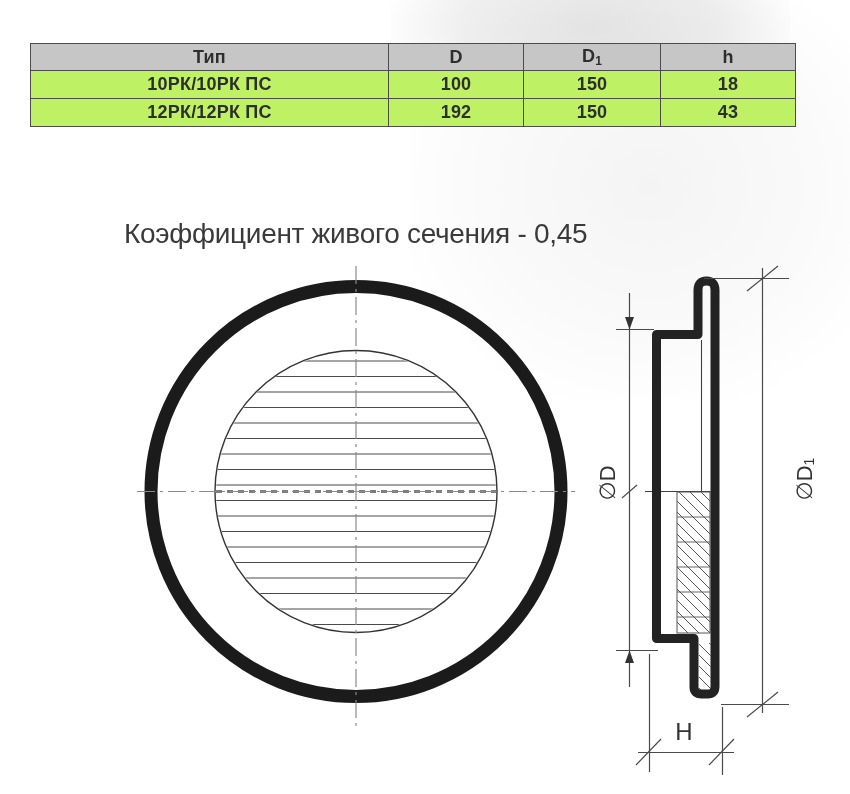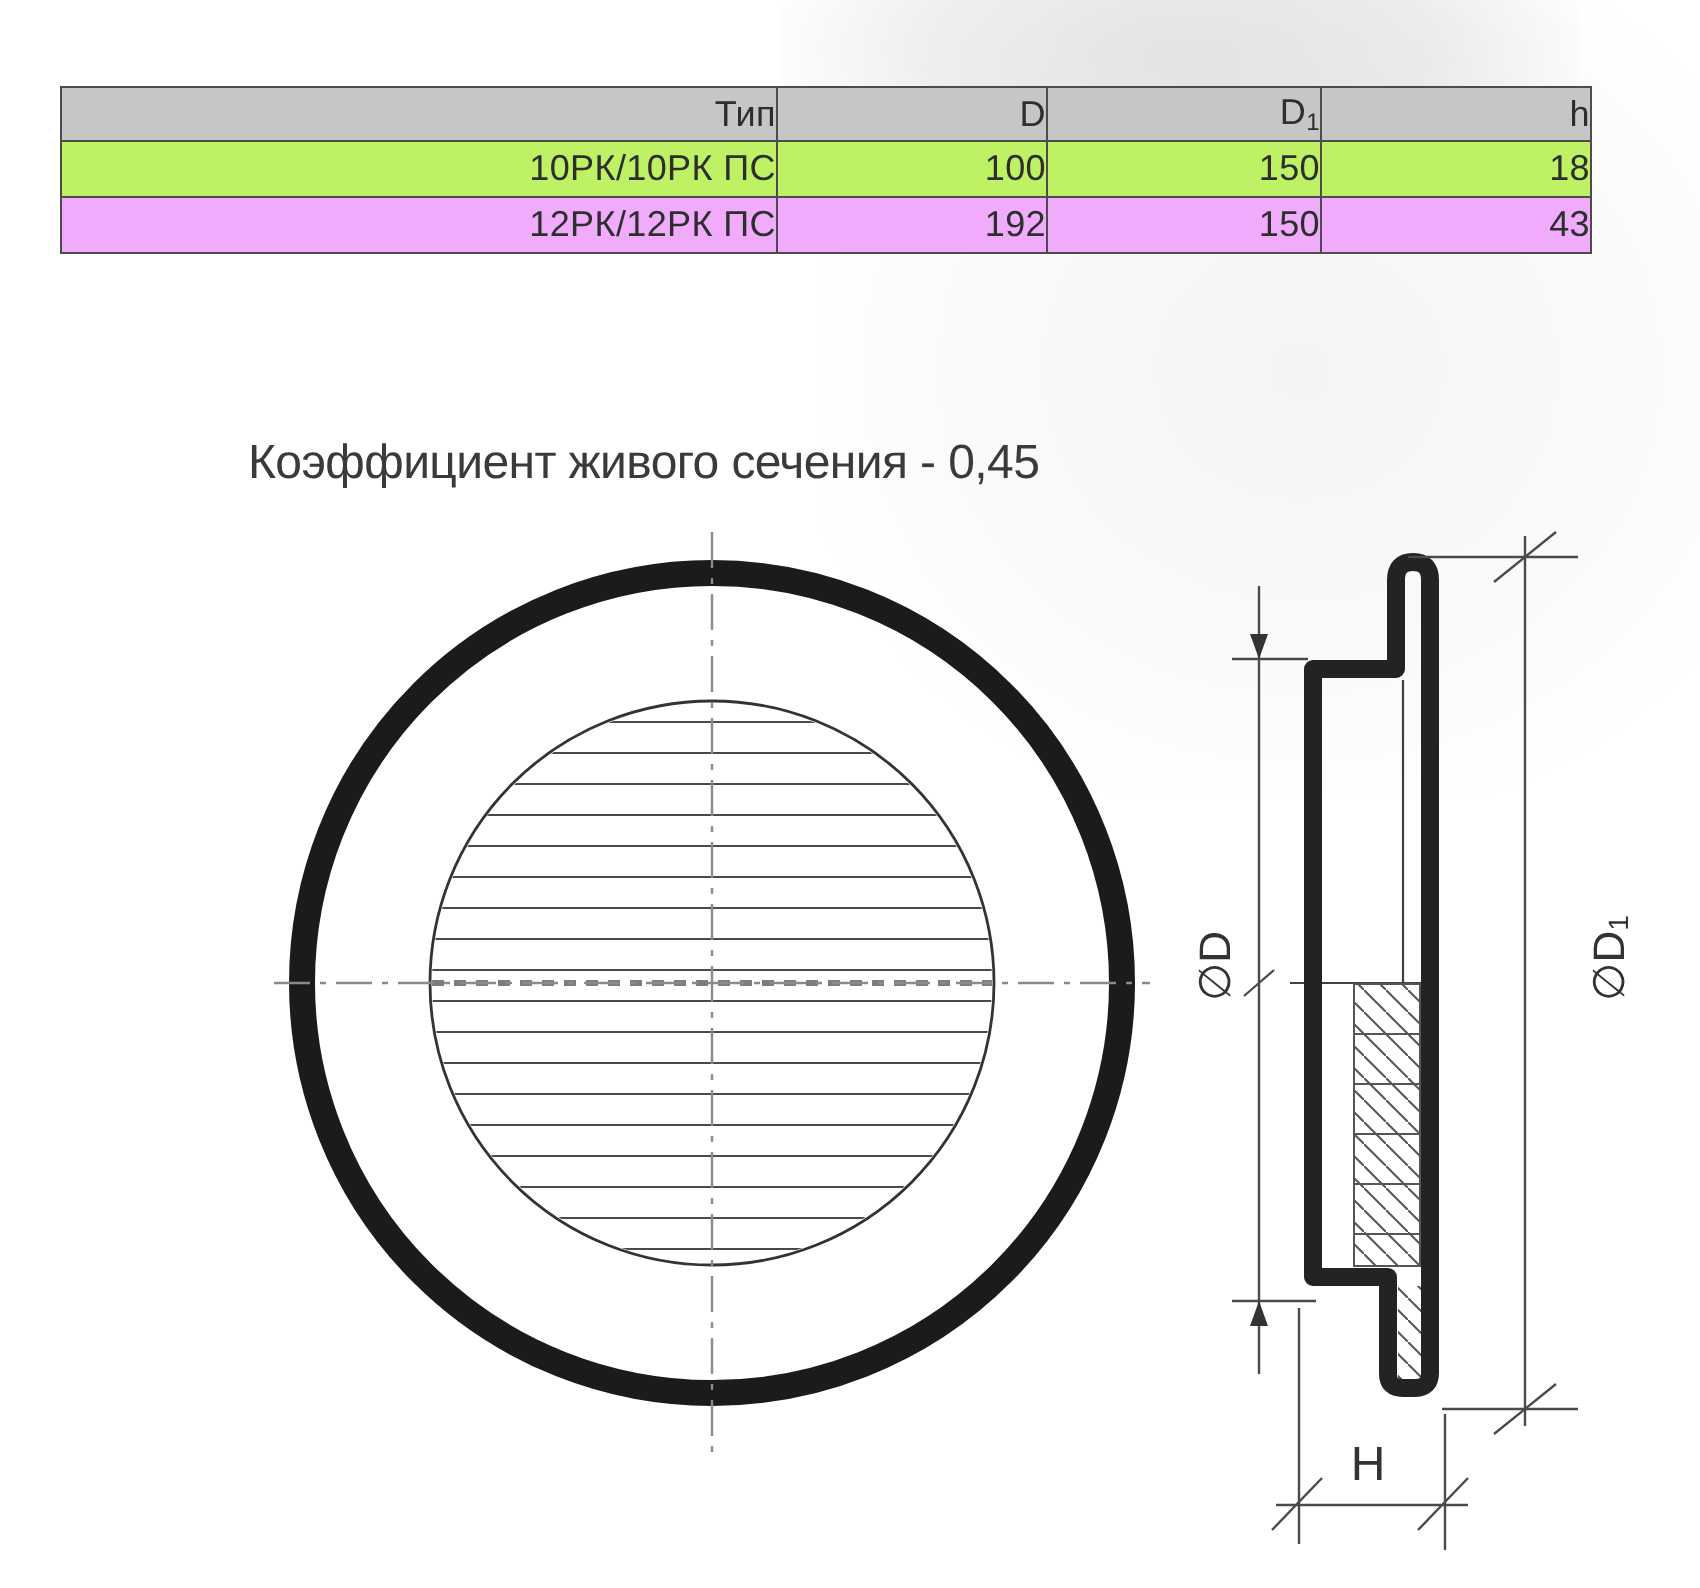--- a/index.html
+++ b/index.html
@@ -20,33 +20,33 @@
     pointer-events:none;
   }
   
   table.dims{
     position:absolute;left:30px;top:43px;width:765px;
     border-collapse:collapse;table-layout:fixed;
     font-size:18px;color:#2e2e2e;
   }
   table.dims th,table.dims td{
     border:1.5px solid #4c4c4c;
-    text-align:right;vertical-align:middle;
-    padding:0;height:27px;font-weight:normal;
+    text-align:center;vertical-align:middle;
+    padding:0;height:27px;font-weight:bold;
     letter-spacing:0.2px;
   }
   table.dims thead th{background:#c6c6c6;height:26px;}
-  table.dims tr.alt td{background:#f0abfc;}
+  table.dims tr.alt td{background:#bef264;}
   table.dims td{background:#bef264;}
   col.c-type{width:358px;} col.c-d{width:135px;} col.c-d1{width:137px;} col.c-h{width:135px;}
   sub.small{font-size:12px;vertical-align:-3px;}
   
   .note{
     position:absolute;left:124px;top:218px;
-    font-size:24px;color:#3a3a3a;letter-spacing:-0.3px;
+    font-size:28px;color:#3a3a3a;letter-spacing:-0.3px;
     white-space:nowrap;
   }
   svg.drawing{position:absolute;left:0;top:0;}
   .dimtxt{fill:#333333;font-family:"Liberation Sans","DejaVu Sans",sans-serif;}
 </style>
 </head>
 <body>
 
 <div id="page">
 

